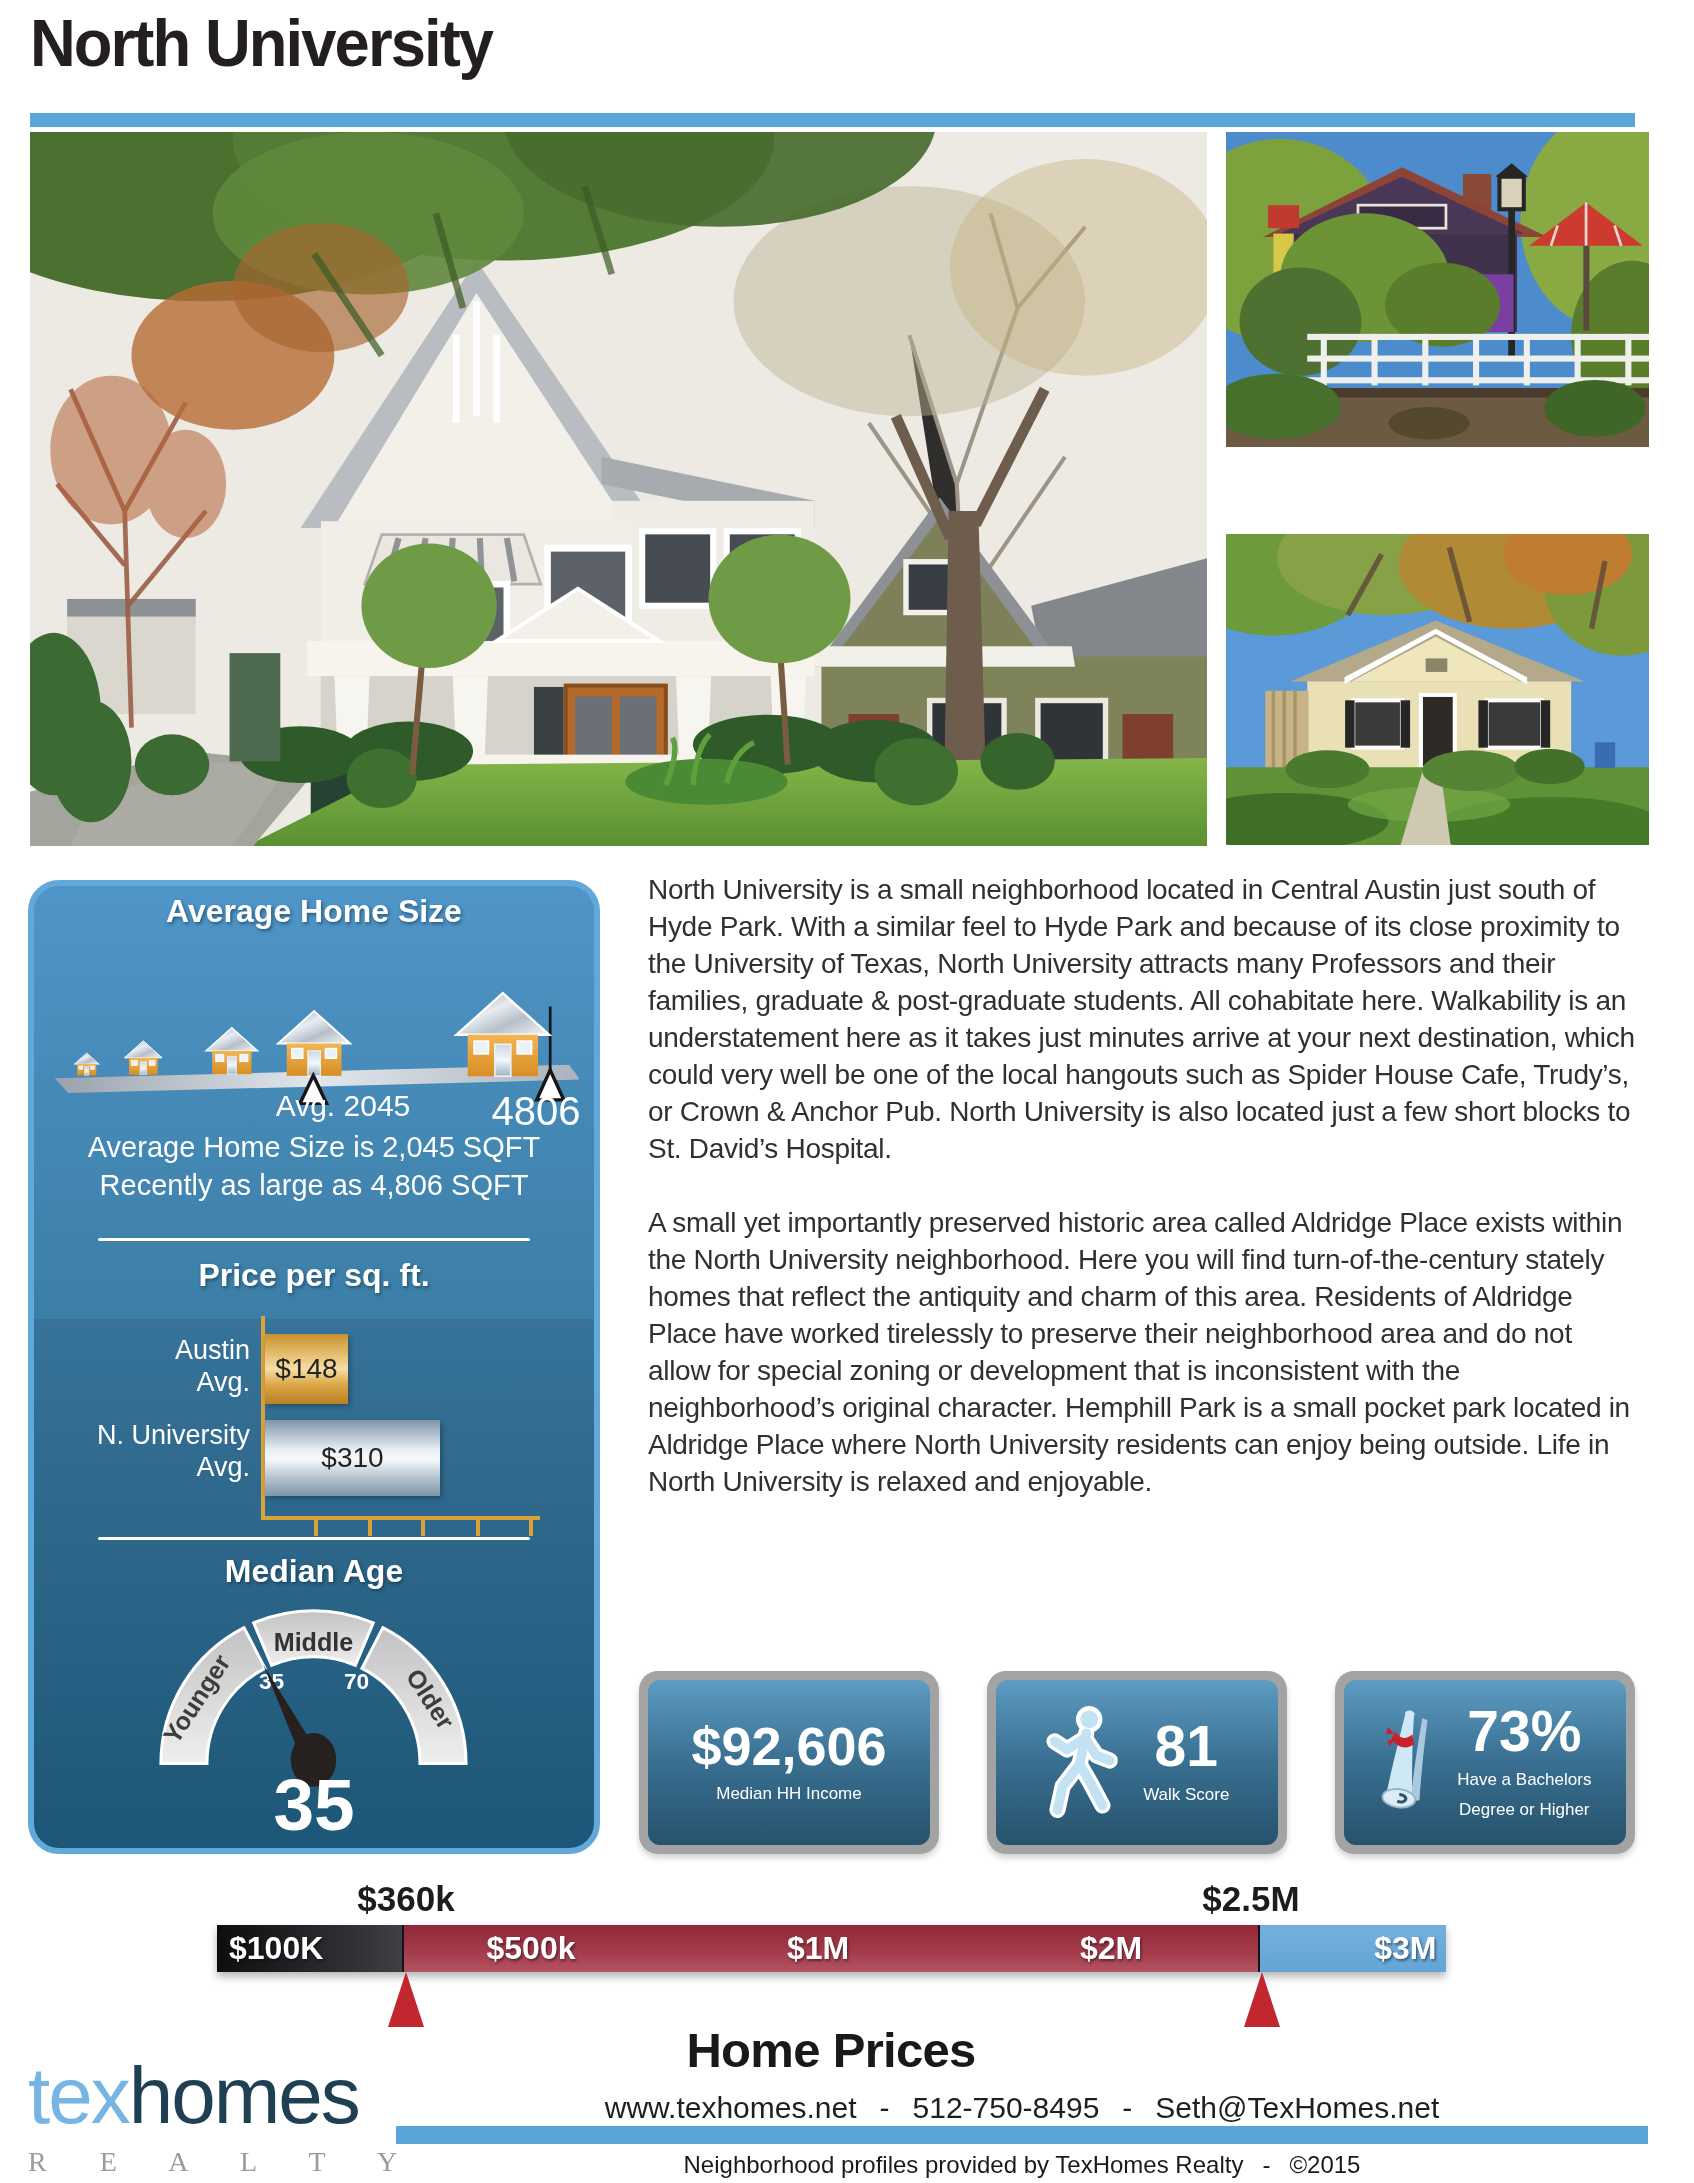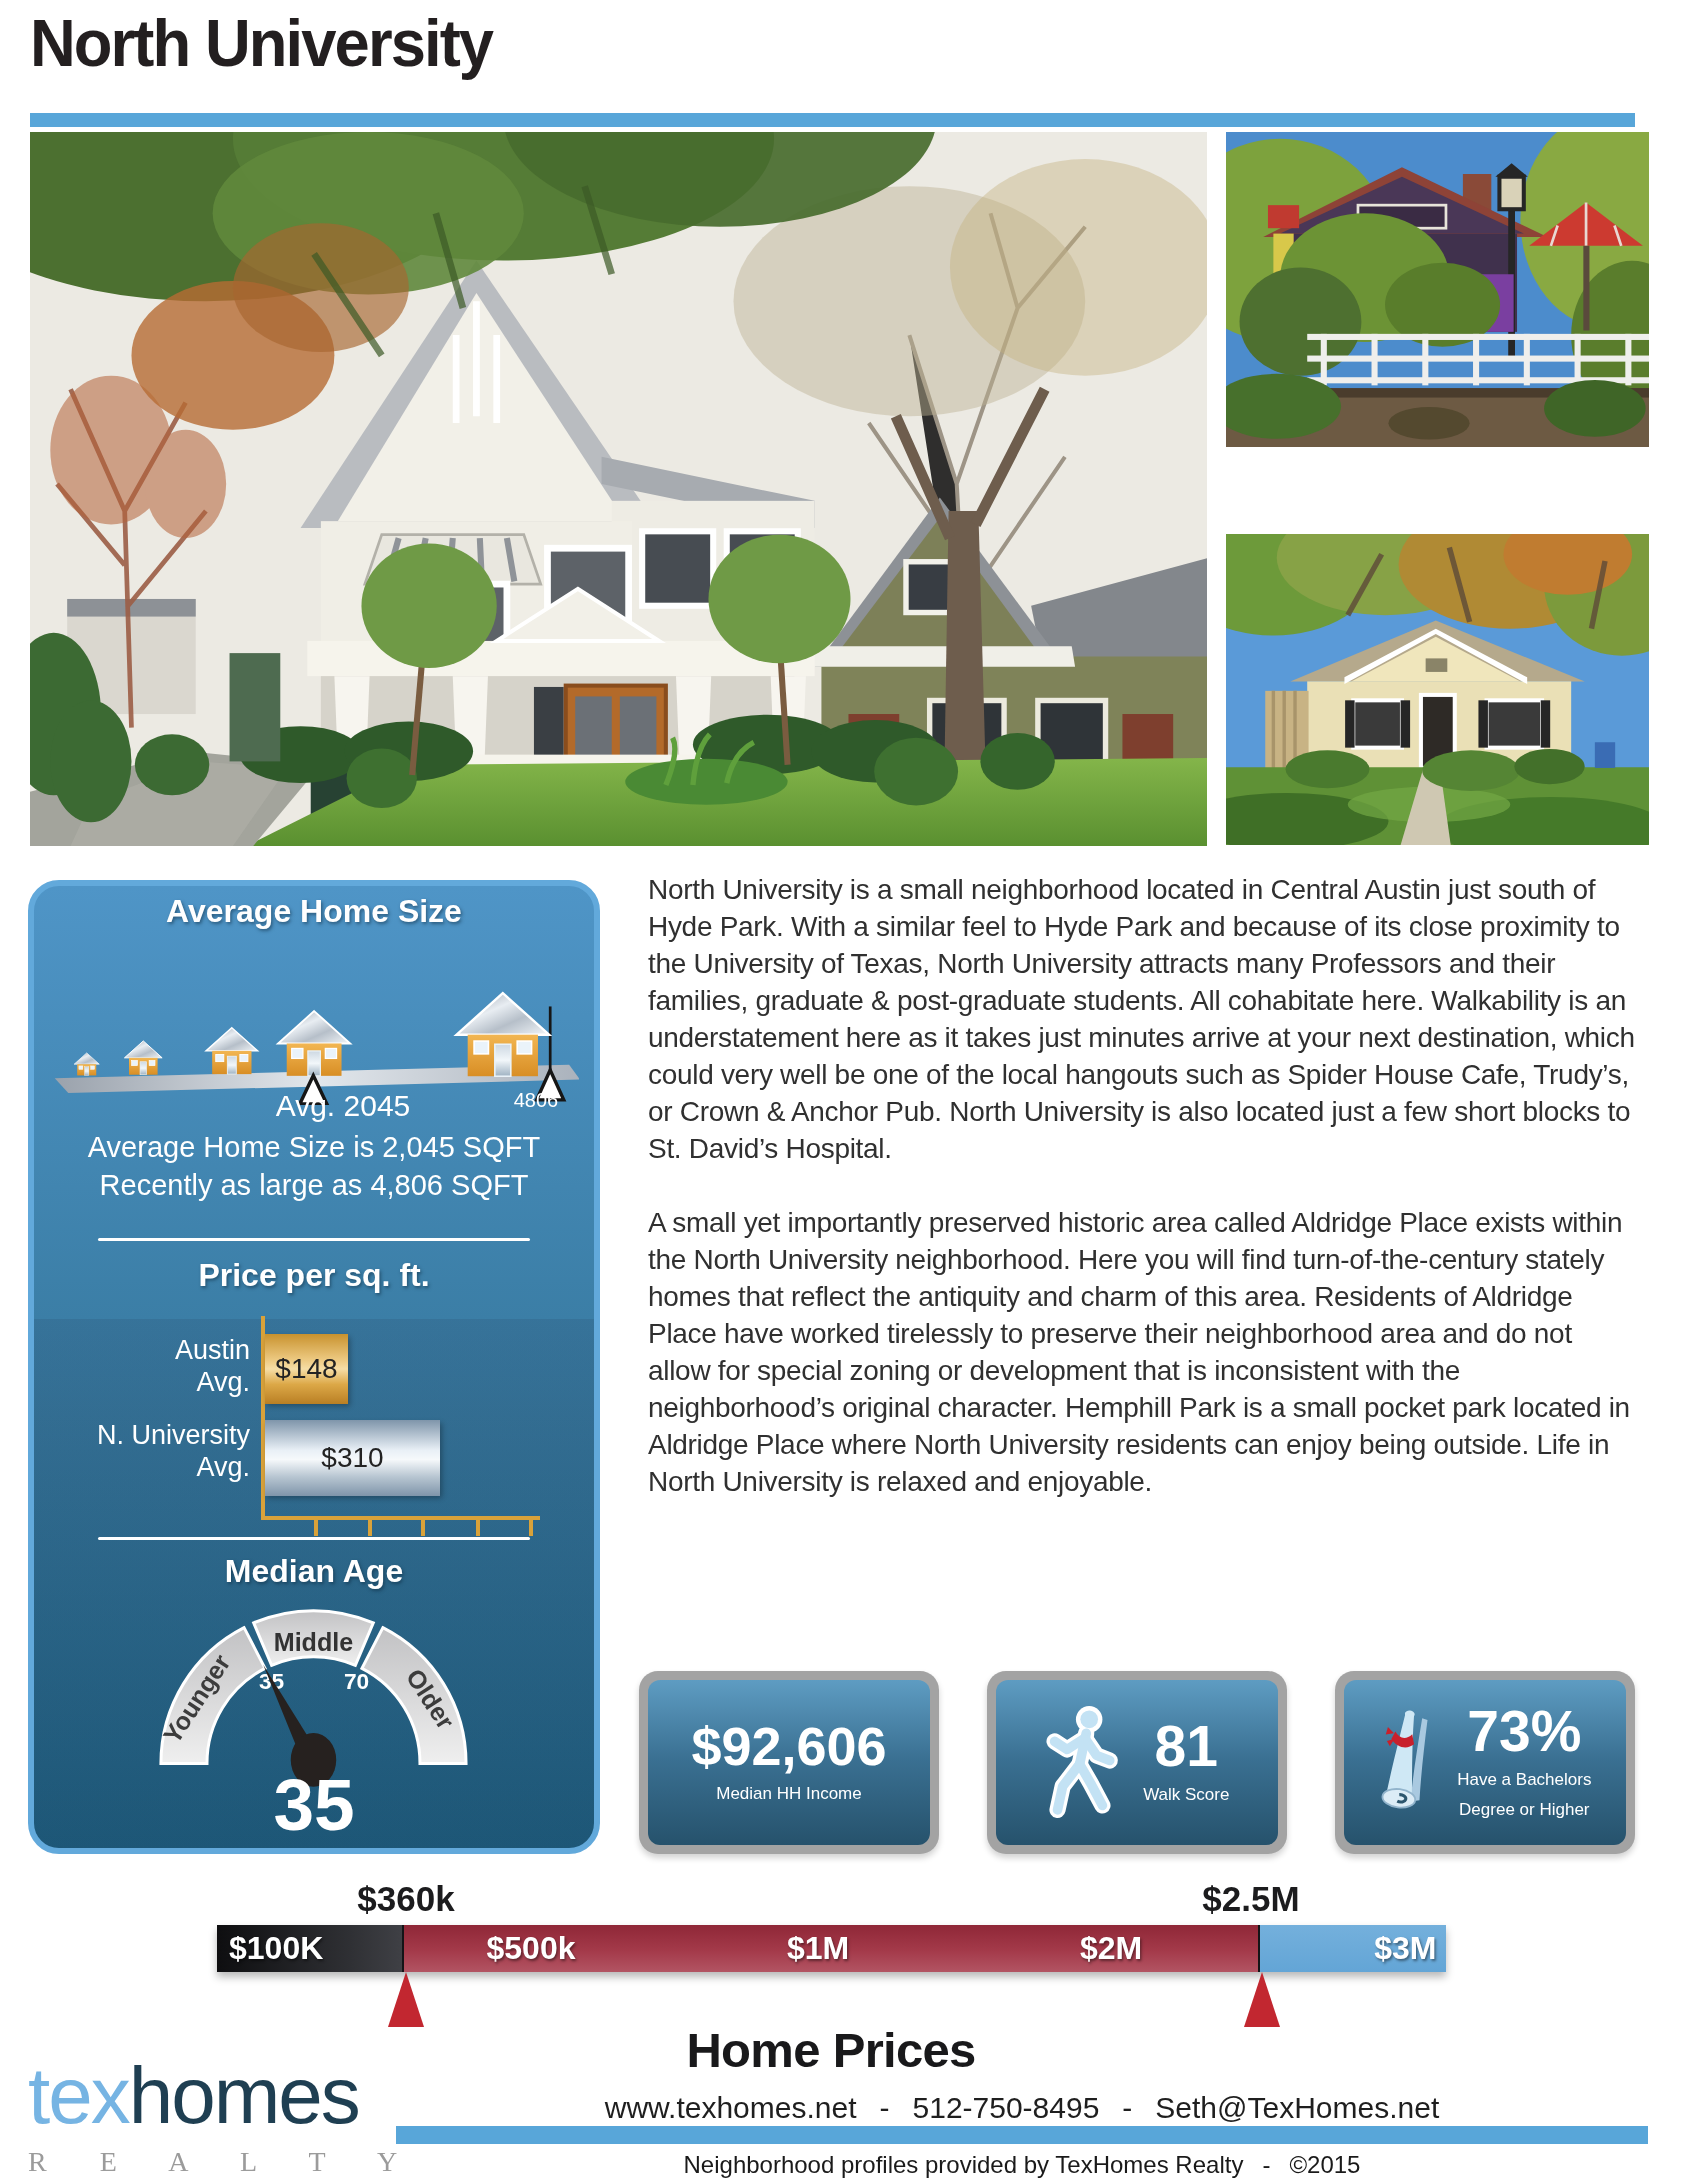--- a/index.html
+++ b/index.html
@@ -23,21 +23,21 @@
          border:6.8px solid #62a9db;border-radius:31px;
          background:linear-gradient(180deg,#4f95c7 0%,#3b7ea6 45%,#24618223 0),
                     linear-gradient(180deg,#4f95c7 0%,#356f94 55%,#1c5575 100%);}
   .panel h2{position:absolute;left:0;right:0;margin:0;text-align:center;font-size:32px;font-weight:700;
             color:#ffffff;text-shadow:1.4px 2px 3.4px rgba(10,35,55,.5);}
   .h-homesize{top:6.8px;}
   .h-ppsf{top:371px;}
   .h-medage{top:667px;}
   .houses-wrap{position:absolute;left:13.5px;top:46px;width:532px;height:173px;}
   .hs-avg{position:absolute;left:265px;top:203px;transform:translateX(-50%);font-size:30px;color:#fff;margin-left:44px;}
-  .hs-max{position:absolute;left:502px;top:203px;transform:translateX(-50%);font-size:20px;color:#fff;}
+  .hs-max{position:absolute;left:502px;top:203px;transform:translateX(-50%);font-size:40px;color:#fff;}
   .hs-cap{position:absolute;left:0;right:0;text-align:center;color:#fff;font-size:29px;}
   .hs-cap1{top:245px;}
   .hs-cap2{top:283px;}
   .sep{position:absolute;left:64px;width:432px;height:3.4px;background:#ffffff;border-radius:2px;}
   .sep1{top:352px;}
   .sep2{top:651px;}
 
   
   .row-label{position:absolute;left:27px;width:189px;text-align:right;color:#fff;font-size:27px;line-height:32px;}
   .rl-austin{top:448px;}

